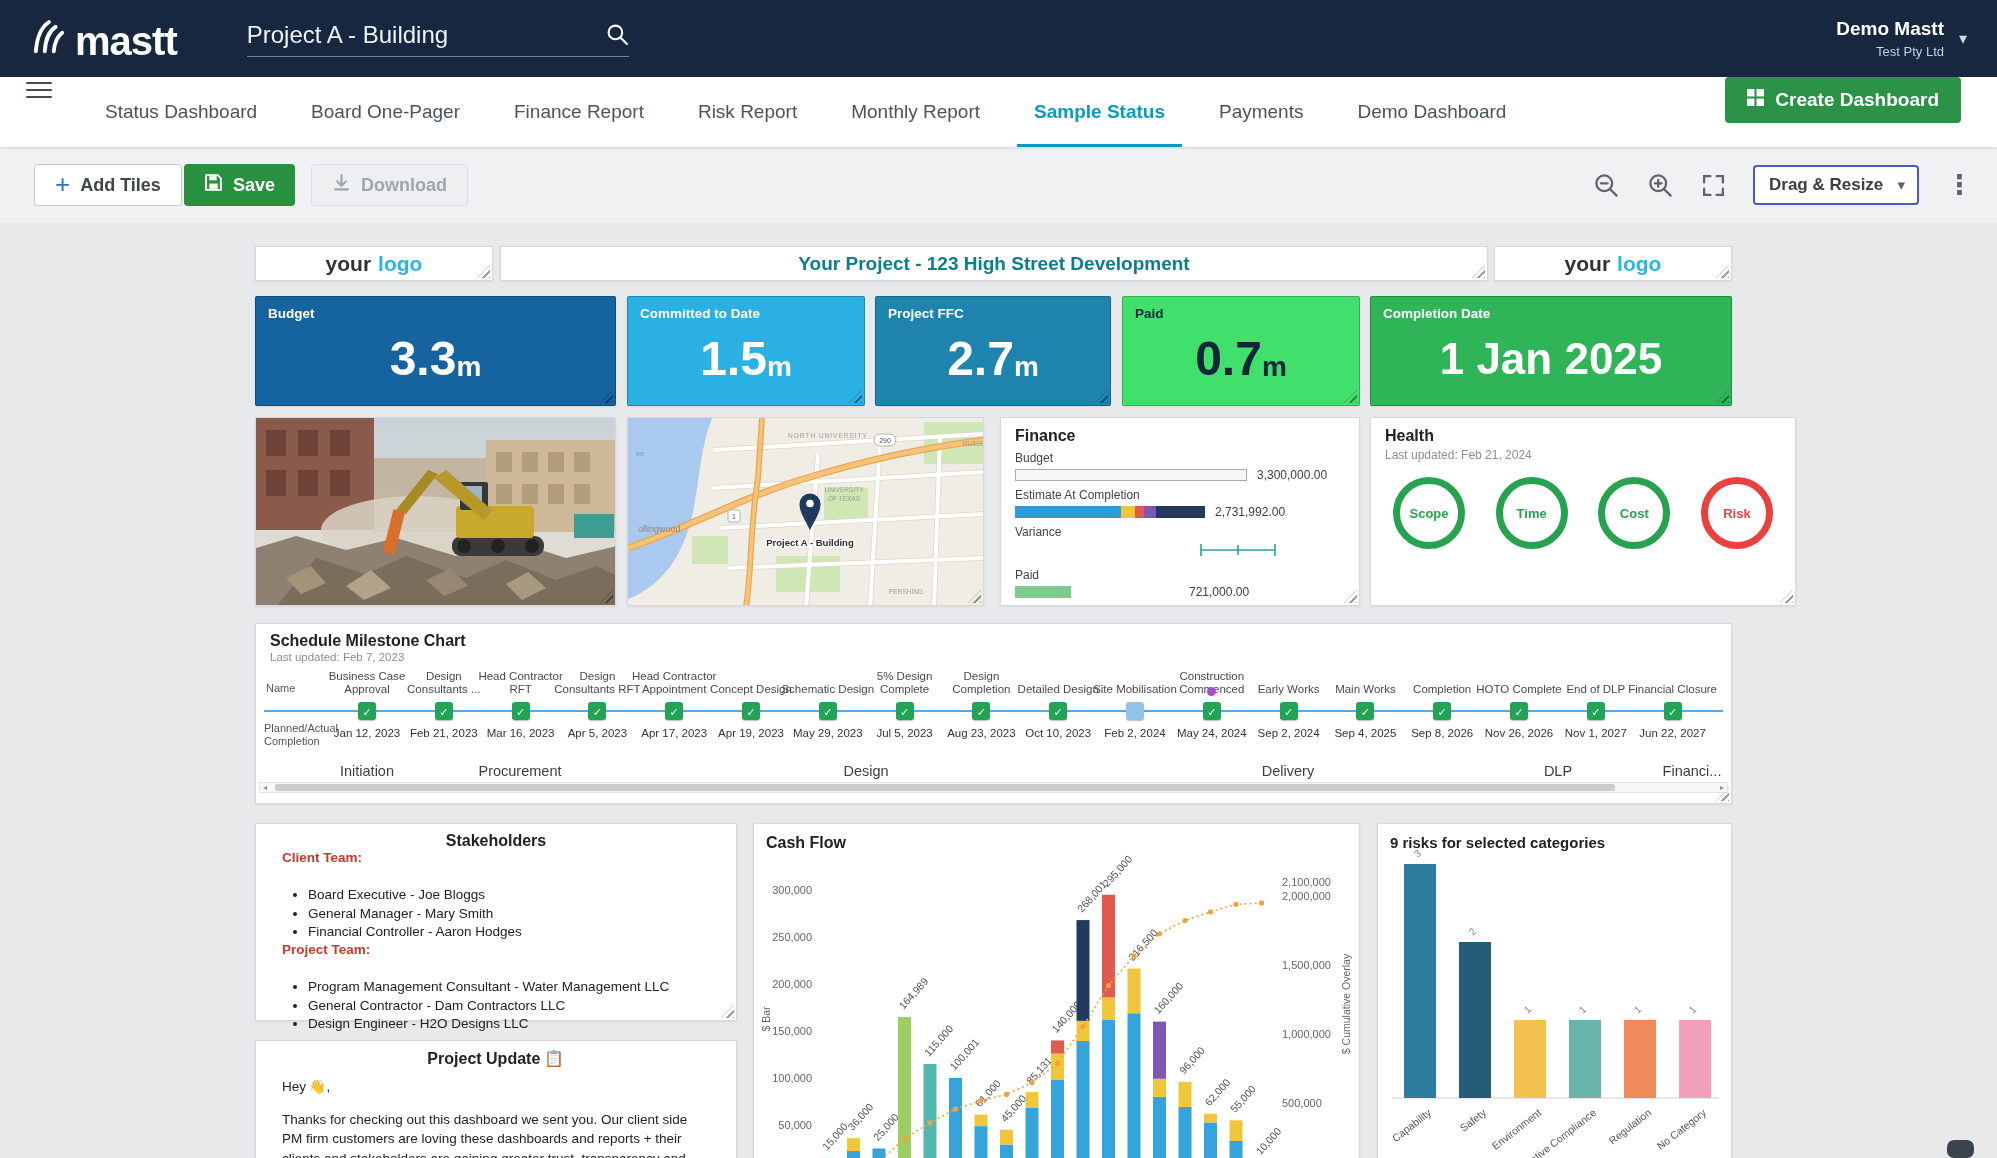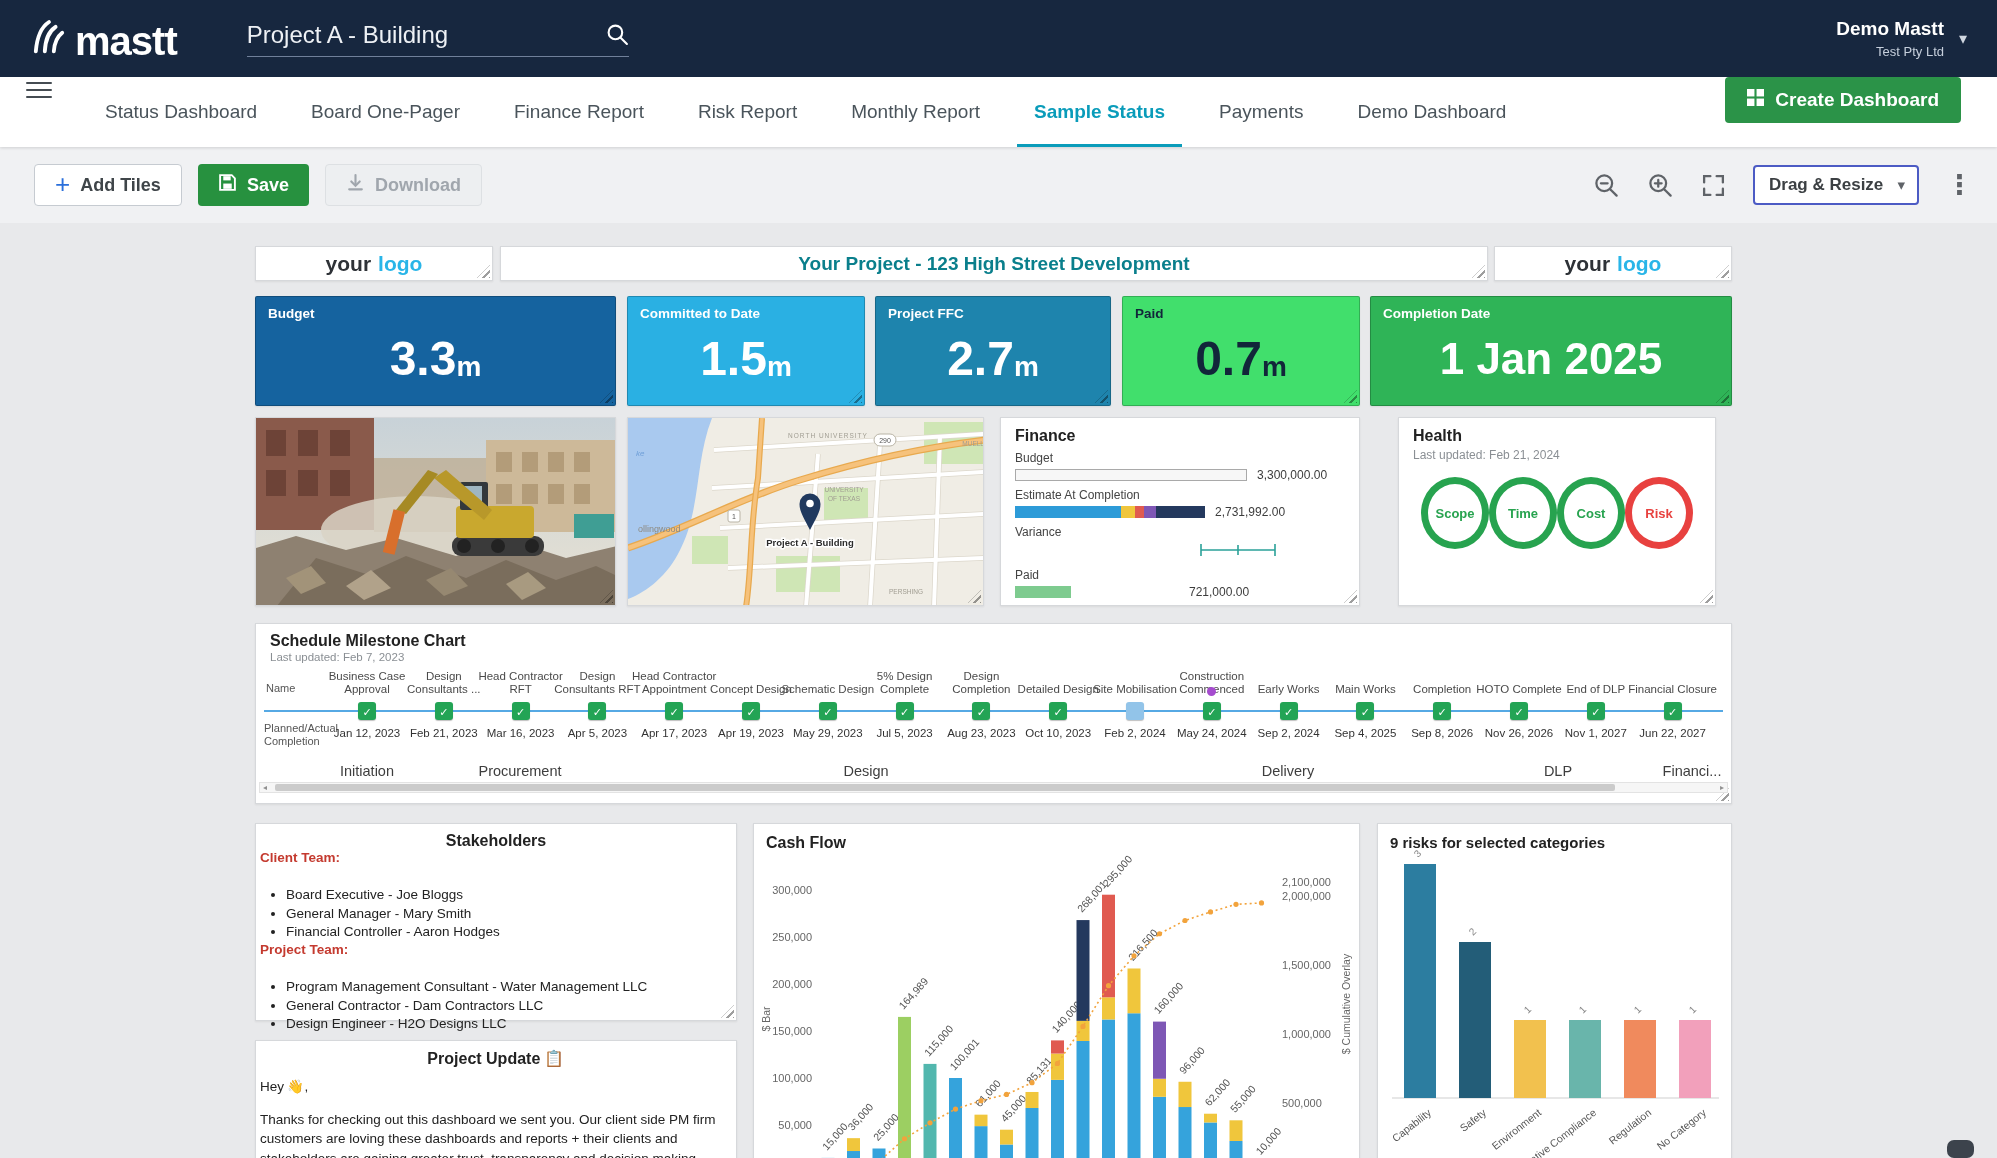--- a/index.html
+++ b/index.html
@@ -27,21 +27,21 @@
 .tab{position:relative;display:flex;align-items:center;padding:0 27px;font-size:19px;color:#4a545b;cursor:pointer;white-space:nowrap}
 .tab.active{color:#0a9cba;font-weight:700}
 .tab.active::after{content:"";position:absolute;left:10px;right:10px;bottom:0;height:3px;background:#0a9cba}
 .create-btn{margin-left:auto;margin-right:36px;height:46px;background:#2b9348;color:#fff;border:none;border-radius:4px;font-size:19px;font-weight:700;font-family:inherit;display:flex;align-items:center;gap:11px;padding:0 22px;cursor:pointer}
 
 
 .toolbar{position:absolute;top:147px;left:0;width:100%;height:76px;background:#f0f1f3;display:flex;align-items:center;padding:0 24px 0 34px}
 .btn{height:42px;border-radius:4px;display:flex;align-items:center;gap:10px;padding:0 20px;font-size:18px;font-weight:700;font-family:inherit;cursor:pointer}
 .btn-add{background:#fff;border:1px solid #c6cbd1;color:#3f4549}
 .plus-icon::after{content:"+";color:#2a6fdb;font-size:26px;font-weight:400;line-height:1;display:block;margin-top:-3px}
-.btn-save{background:#27913f;border:none;color:#fff;margin-left:16px}
+.btn-save{background:#27913f;border:none;color:#fff;margin-left:2px}
 .btn-download{background:#edeff1;border:1px solid #dde0e3;color:#a0a6ad;margin-left:16px;cursor:default}
 .tb-right{margin-left:auto;display:flex;align-items:center;gap:27px}
 .icon-btn{cursor:pointer;display:flex;align-items:center;justify-content:center}
 .mode-select{height:40px;min-width:166px;border:2px solid #4c5bc4;border-radius:4px;background:#fff;display:flex;align-items:center;justify-content:space-between;padding:0 12px 0 14px;font-size:17px;font-weight:700;color:#3c4043;cursor:pointer;gap:12px}
 .select-caret::after{content:"▾";color:#5f6368;font-size:15px}
 .kebab{cursor:pointer;line-height:1}
 .kebab::after{content:"⋮";font-size:27px;color:#5f6368;font-weight:700}
 
 
 .canvas{position:absolute;top:223px;left:0;width:100%;height:935px;background:#e8e9eb;overflow:hidden}
@@ -95,21 +95,21 @@
 .axis-label-name{position:absolute;left:10px;top:58px;font-size:11px;color:#555}
 .axis-label-completion{position:absolute;left:8px;top:98px;width:82px;font-size:11px;color:#555;line-height:1.2}
 .phase{position:absolute;top:139px;transform:translateX(-50%);font-size:14.5px;color:#3e3e3e;white-space:nowrap}
 .sched-scroll{position:absolute;left:3px;right:3px;top:158px;height:11px;background:#f6f6f6;border:1px solid #e3e3e3}
 .sched-thumb{position:absolute;left:15px;right:112px;top:1px;bottom:1px;background:#cbcbcb;border-radius:2px;cursor:pointer}
 .sched-arrow{position:absolute;top:0;line-height:10px;font-size:8px;color:#909090;cursor:pointer}
 .sched-arrow.left{left:3px}.sched-arrow.left::after{content:"◂"}
 .sched-arrow.right{right:3px}.sched-arrow.right::after{content:"▸"}
 
 
-.stake,.update{padding:8px 4px}
+.stake,.update{padding:8px 26px}
 .tile-title-center{text-align:center;font-size:16px;font-weight:700;color:#222}
 .team-label{color:#c43a2f;font-size:13.5px;font-weight:700;}
 .stake ul{margin:21px 0 0 26px;font-size:13.5px;color:#222;line-height:1.38}
 .update p{font-size:13.5px;color:#222;line-height:1.45}
 .update .greet{margin-top:9px}
 .update .body-text{margin-top:13px}
 
 
 .chart-tile{overflow:hidden}
 .chart-title{position:absolute;top:10px;left:12px;font-size:16px;font-weight:700;color:#222;z-index:2}
@@ -462,21 +462,21 @@
       </span>
     </div>
     <div class="fin-label">Paid</div>
     <div class="fin-row">
       <div class="bar-paid"></div>
       <div class="fin-value fin-value-paid">721,000.00</div>
     </div>
     <span class="grip"></span>
   </div>
 
-  <div class="tile health" style="left:1398px;top:194px;width:318px;height:189px">
+  <div class="tile health" style="left:1370px;top:194px;width:426px;height:189px">
     <div class="tile-title">Health</div>
     <div class="muted">Last updated: Feb 21, 2024</div>
     <div class="health-row">
 
         <div class="hcircle" style="border-color: rgb(39, 163, 79); color: rgb(39, 163, 79);">
           <span>Scope</span>
         </div>
 
         <div class="hcircle" style="border-color: rgb(39, 163, 79); color: rgb(39, 163, 79);">
           <span>Time</span>

